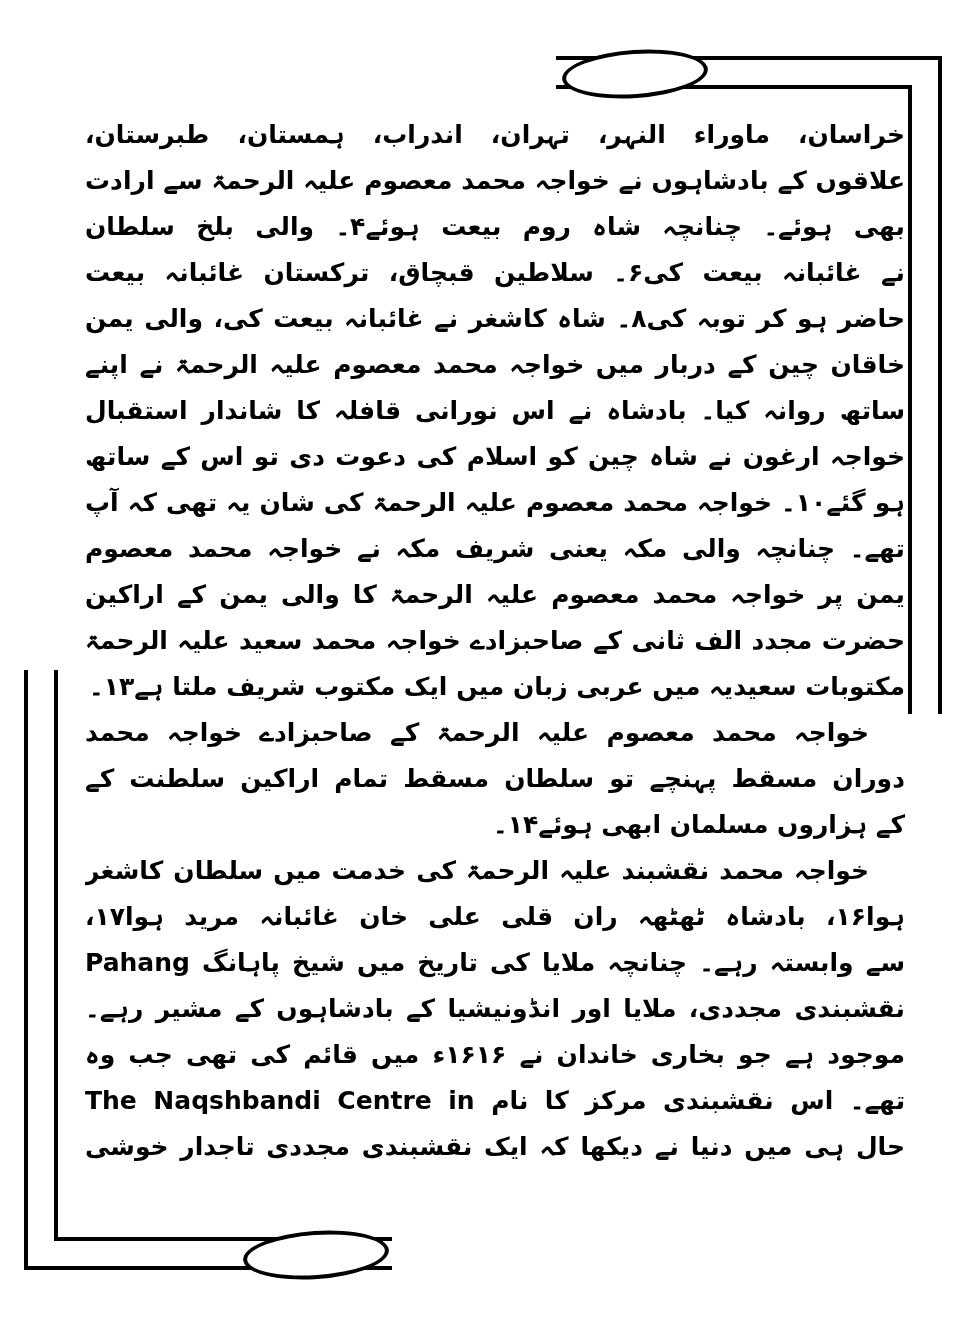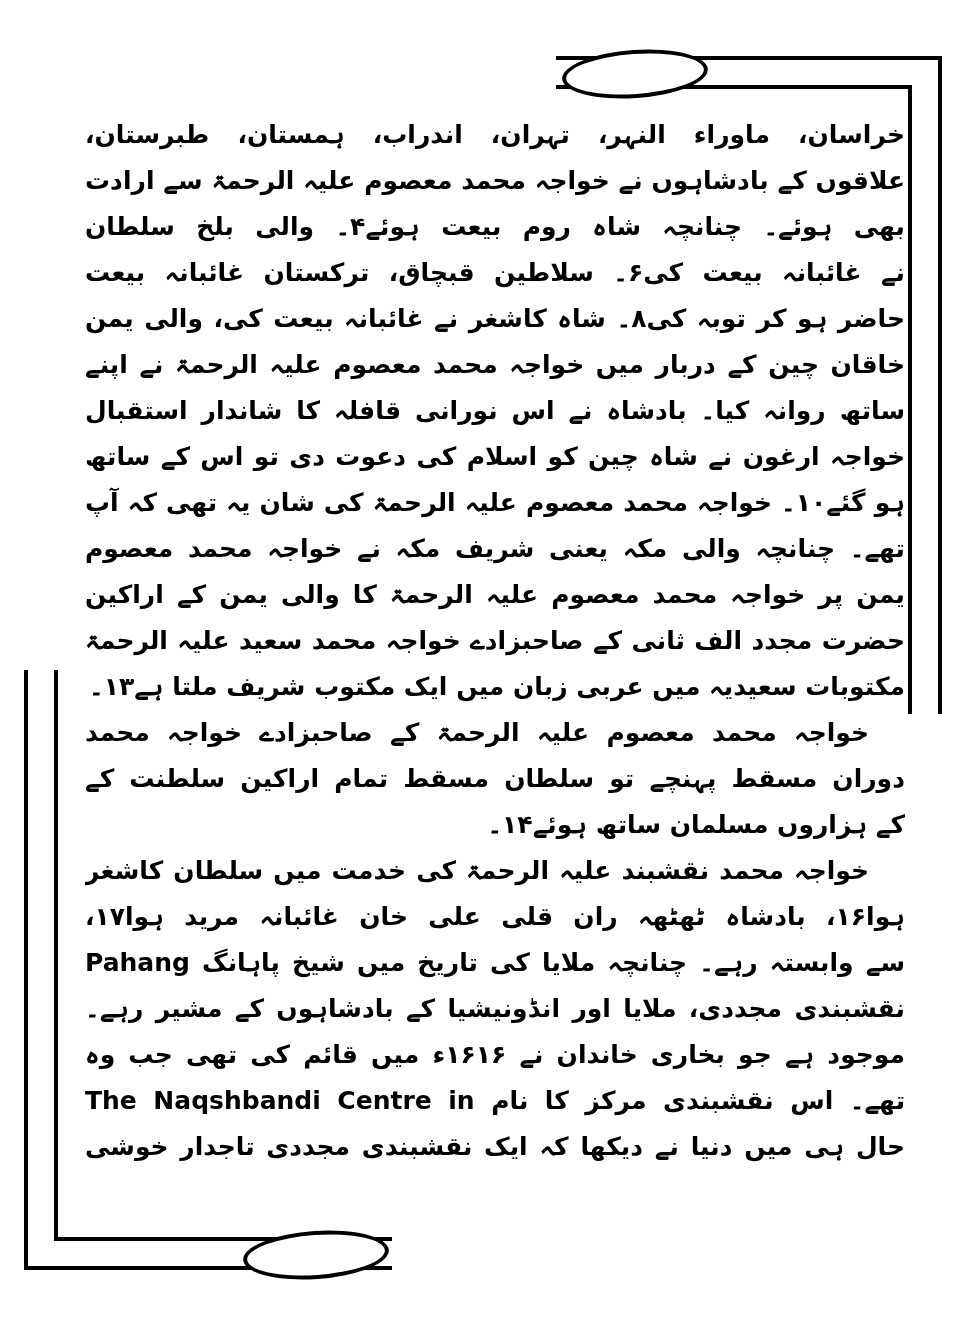--- a/index.html
+++ b/index.html
@@ -76,21 +76,21 @@
     <div class="line">ساتھ روانہ کیا۔ بادشاہ نے اس نورانی قافلہ کا شاندار استقبال کیا۔ لاکھوں کی فوج نے سلامی دی، پھر جب</div>
     <div class="line">خواجہ ارغون نے شاہ چین کو اسلام کی دعوت دی تو اس کے ساتھ بہت سے درباری اور چینی مسلمان</div>
     <div class="line">ہو گئے۱۰۔ خواجہ محمد معصوم علیہ الرحمۃ کی شان یہ تھی کہ آپ کے خلفاء کا استقبال بھی شاہان وقت کیا کرتے</div>
     <div class="line">تھے۔ چنانچہ والی مکہ یعنی شریف مکہ نے خواجہ محمد معصوم علیہ الرحمۃ کے خلیفہ شیخ مراد کا استقبال کیا۱۱۔ بندرگاہ</div>
     <div class="line">یمن پر خواجہ محمد معصوم علیہ الرحمۃ کا والی یمن کے اراکین سلطنت نے استقبال کیا۱۲۔ والی یمن امام اسماعیل</div>
     <div class="line">حضرت مجدد الف ثانی کے صاحبزادے خواجہ محمد سعید علیہ الرحمۃ کے بھی عقیدت مند تھے موصوف کے نام</div>
     <div class="line short">مکتوبات سعیدیہ میں عربی زبان میں ایک مکتوب شریف ملتا ہے۱۳۔</div>
 
     <div class="line indent">خواجہ محمد معصوم علیہ الرحمۃ کے صاحبزادے خواجہ محمد نقشبند علیہ الرحمۃ جس وقت حج بیت اللہ کے سفر کے</div>
     <div class="line">دوران مسقط پہنچے تو سلطان مسقط تمام اراکین سلطنت کے ساتھ خود حاضر ہوئے اور مرید ہوئے۔ اور مسقط</div>
-    <div class="line short">کے ہزاروں مسلمان ساتھ ہوئے۱۴۔</div>
+    <div class="line short">کے ہزاروں مسلمان ابھی ہوئے۱۴۔</div>
 
     <div class="line indent">خواجہ محمد نقشبند علیہ الرحمۃ کی خدمت میں سلطان کاشغر حاضر ہو کر مرید ہوا۱۵۔ شاہ بدخشاں حاضر</div>
     <div class="line">ہوا۱۶، بادشاہ ٹھٹھہ ران قلی علی خان غائبانہ مرید ہوا۱۷، ملائیشیا، انڈونیشیا کے سلاطین بھی مشائخ نقشبندیہ مجددیہ</div>
     <div class="line">سے وابستہ رہے۔ چنانچہ ملایا کی تاریخ میں شیخ پاہانگ Pahang نقشبندی مجددی، شیخ ریو (Riev)</div>
     <div class="line">نقشبندی مجددی، ملایا اور انڈونیشیا کے بادشاہوں کے مشیر رہے۔ بیت المقدس میں بھی ایک نقشبندی خانقاہ</div>
     <div class="line">موجود ہے جو بخاری خاندان نے ۱۶۱۶ء میں قائم کی تھی جب وہ بخارا (ازبکستان) سے بیت المقدس آئے</div>
     <div class="line">تھے۔ اس نقشبندی مرکز کا نام The Naqshbandi Centre in Jeruselum تھا۔ ابھی</div>
     <div class="line">حال ہی میں دنیا نے دیکھا کہ ایک نقشبندی مجددی تاجدار خوشی خوشی موت کو گلے لگا رہا ہے۔ مملکت عراق</div>
 
   </div>

